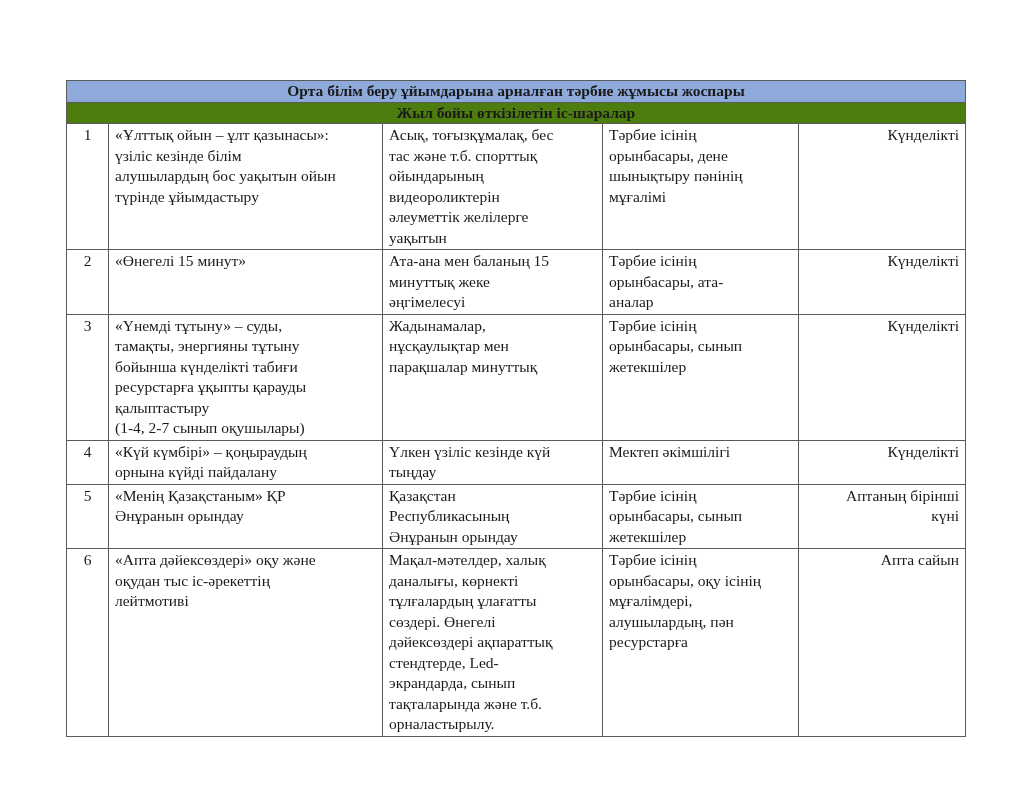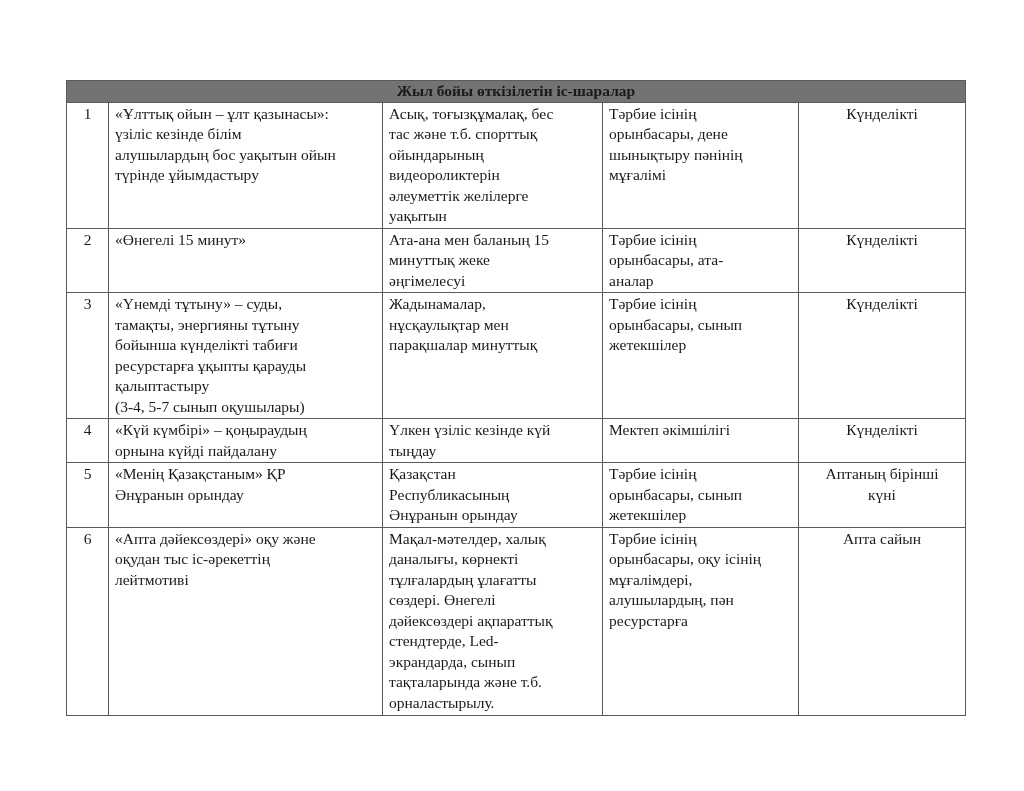--- a/index.html
+++ b/index.html
@@ -13,38 +13,41 @@
     border-collapse: collapse; table-layout: fixed;
     font-size: 15.5px; line-height: 20.5px;
   }
   .plan-table td {
     border: 1px solid #5a5a5a; vertical-align: top; padding: 1px 6px 1px 6px;
   }
   .title-row td {
     background: #8eaadb; text-align: center; font-weight: bold; height: 19px; padding: 0 6px;
   }
   .sub-row td {
-    background: #737373; text-align: center; font-weight: bold; height: 19px; padding: 0 16px;
+    background: #4d7c0f; text-align: center; font-weight: bold; height: 19px; padding: 0 16px;
   }
   .c-num { text-align: center; }
-  .c-freq { text-align: center; border-radius: 13px; }
+  .c-freq { text-align: right; border-radius: 13px; }
   .cell-line { display: block; white-space: nowrap; }
 </style>
 </head>
 <body>
 
 <table class="plan-table">
   <colgroup>
     <col style="width:42px">
     <col style="width:274px">
     <col style="width:220px">
     <col style="width:196px">
     <col style="width:167px">
   </colgroup>
   <tbody id="tbody">
+    <tr class="title-row">
+      <td colspan="5">Орта білім беру ұйымдарына арналған тәрбие жұмысы жоспары</td>
+    </tr>
     <tr class="sub-row">
       <td colspan="5">Жыл бойы өткізілетін іс-шаралар</td>
     </tr>
   <tr style="height: 124px;">
         <td class="c-num">1</td>
         <td>
           <span class="cell-line">«Ұлттық ойын – ұлт қазынасы»:</span>
           <span class="cell-line">үзіліс кезінде білім</span>
           <span class="cell-line">алушылардың бос уақытын ойын</span>
           <span class="cell-line">түрінде ұйымдастыру</span>
@@ -87,21 +90,21 @@
         </td>
       </tr>
       <tr style="height: 125px;">
         <td class="c-num">3</td>
         <td>
           <span class="cell-line">«Үнемді тұтыну» – суды,</span>
           <span class="cell-line">тамақты, энергияны тұтыну</span>
           <span class="cell-line">бойынша күнделікті табиғи</span>
           <span class="cell-line">ресурстарға ұқыпты қарауды</span>
           <span class="cell-line">қалыптастыру</span>
-          <span class="cell-line">(3-4, 5-7 сынып оқушылары)</span>
+          <span class="cell-line">(1-4, 2-7 сынып оқушылары)</span>
         </td>
         <td>
           <span class="cell-line">Жадынамалар,</span>
           <span class="cell-line">нұсқаулықтар мен</span>
           <span class="cell-line">парақшалар минуттық</span>
         </td>
         <td>
           <span class="cell-line">Тәрбие ісінің</span>
           <span class="cell-line">орынбасары, сынып</span>
           <span class="cell-line">жетекшілер</span>

